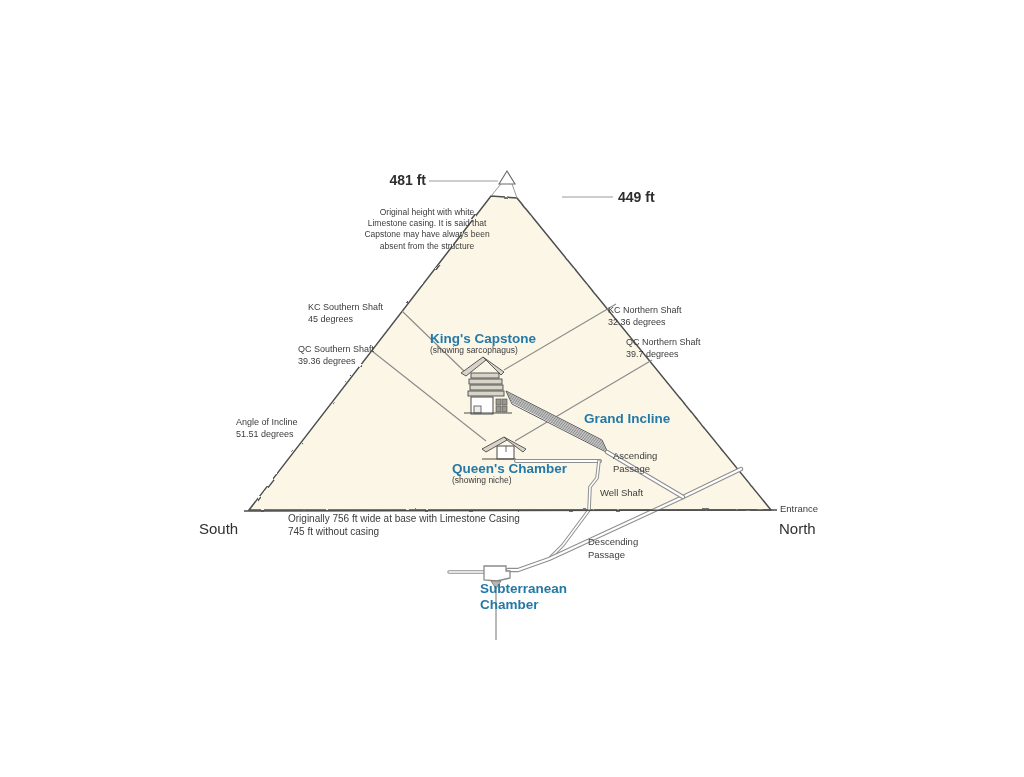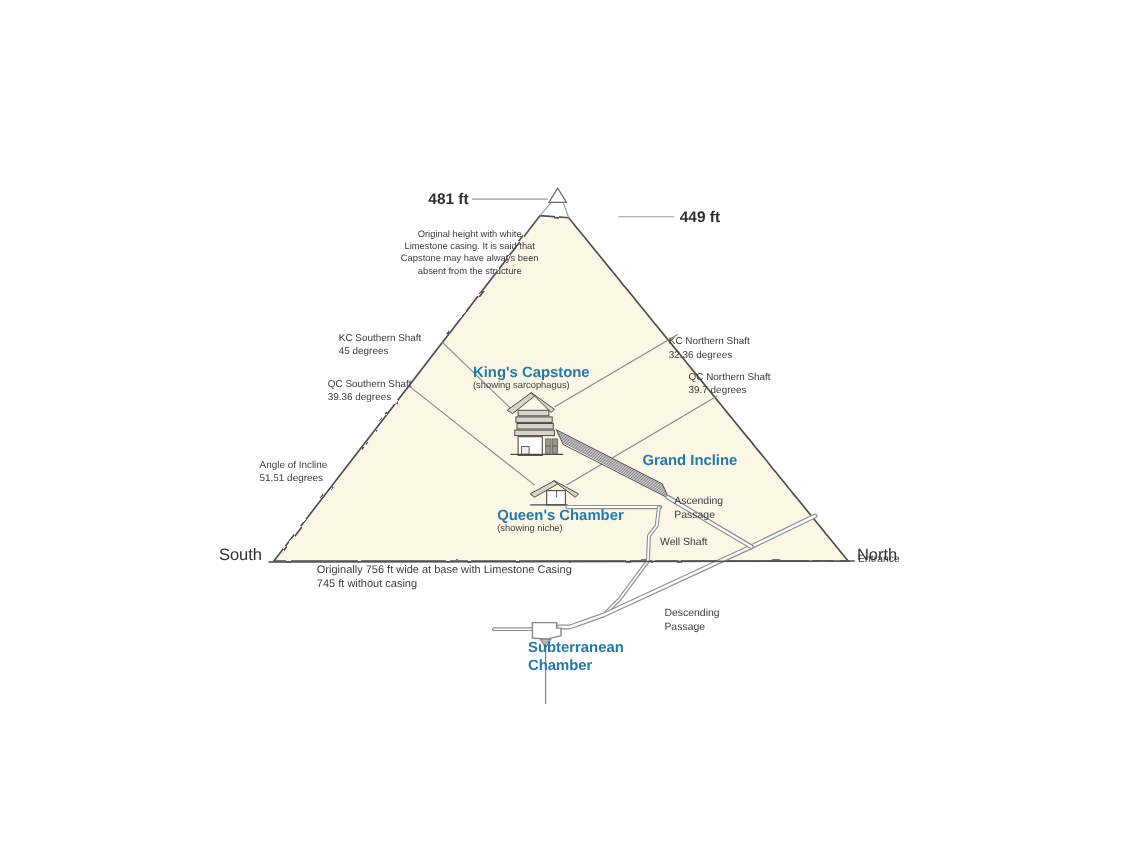--- a/index.html
+++ b/index.html
@@ -6,21 +6,21 @@
   .canvas{position:relative;width:1024px;height:777px;background:#fff;overflow:hidden;
           font-family:Liberation Sans, sans-serif;}
   .canvas svg{position:absolute;left:0;top:0;}
   .lbl{position:absolute;white-space:pre-line;color:#3c3c3c;}
   .lbl.center{text-align:left;}
   .lbl.right{text-align:right;}
   .small{font-size:9px;line-height:1.3;}
   .tiny{font-size:8.5px;line-height:1.32;}
   .mid{font-size:9.5px;line-height:1.35;}
   .ft{font-size:14px;font-weight:600;color:#2e2e2e;}
-  .compass{font-size:15px;font-weight:500;color:#2f2f2f;}
+  .compass{font-size:15px;font-weight:500;color:#2f2f2f;margin-top:24px;}
   .blue{color:#2579A7;font-weight:bold;font-size:13.5px;line-height:1.15;}
   .basenote{font-size:10px;line-height:1.32;}
   .pass-outer{stroke:#8f8f8f;fill:none;stroke-linejoin:round;stroke-linecap:round;}
   .pass-inner{stroke:#ffffff;fill:none;stroke-linejoin:round;stroke-linecap:round;}
   .thin{stroke:#9a9a9a;stroke-width:1;fill:none;}
   .shaft{stroke:#8a8a8a;stroke-width:1.1;fill:none;}
   .stone{fill:#d8d4c9;stroke:#4a4a4a;stroke-width:0.9;}
   .blockdark{fill:#9a968c;stroke:#4a4a4a;stroke-width:0.6;}
 </style>
 </head>
@@ -140,18 +140,18 @@
   <div class="lbl mid center" style="left:613px;top:450px;width:86px;">Ascending
 Passage</div>
   <div class="lbl mid" style="left:600px;top:487px;">Well Shaft</div>
   <div class="lbl mid" style="left:780px;top:459px;margin-top:44px;">Entrance</div>
 
   <div class="lbl compass" style="left:199px;top:496px;">South</div>
   <div class="lbl compass" style="left:779px;top:496px;">North</div>
 
   <div class="lbl basenote center" style="left:288px;top:512px;width:300px;">Originally 756 ft wide at base with Limestone Casing
 745 ft without casing</div>
-  <div class="lbl mid center" style="left:604px;top:536px;width:86px;margin-top:16px;">Descending
+  <div class="lbl mid center" style="left:588px;top:536px;width:86px;">Descending
 Passage</div>
   <div class="lbl blue center" style="left:480px;top:581px;width:130px;">Subterranean
 Chamber</div>
 
 </div>
 
 </body></html>

